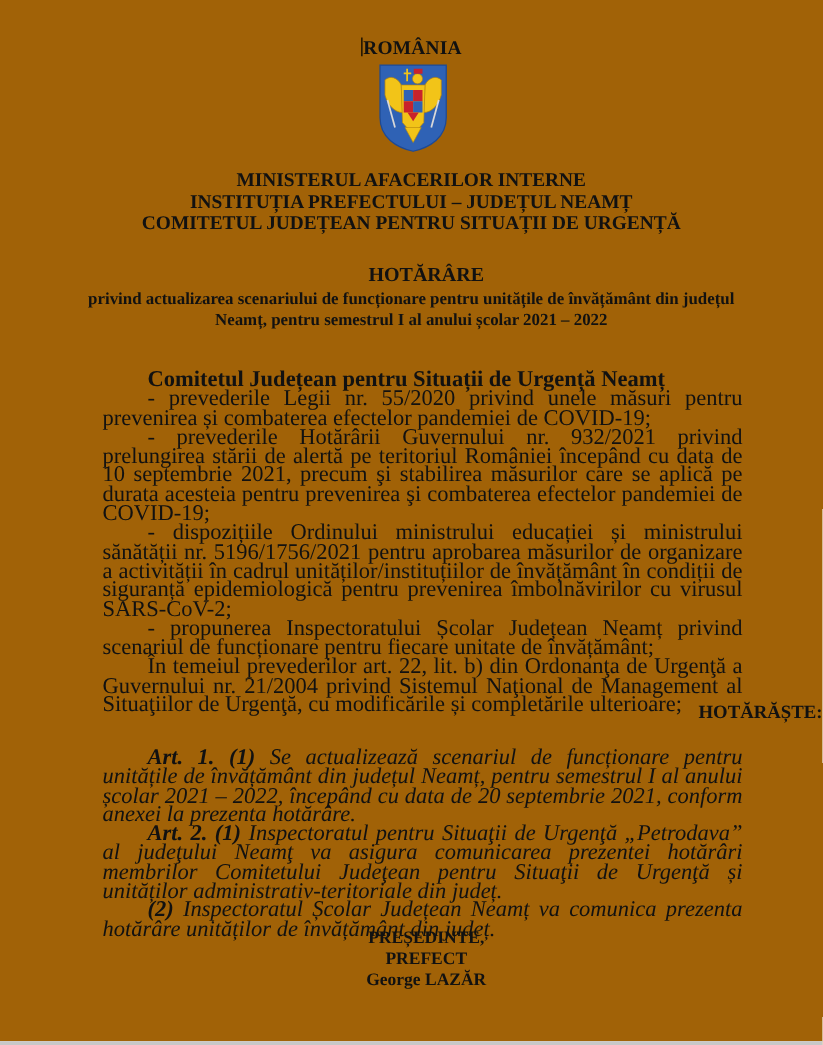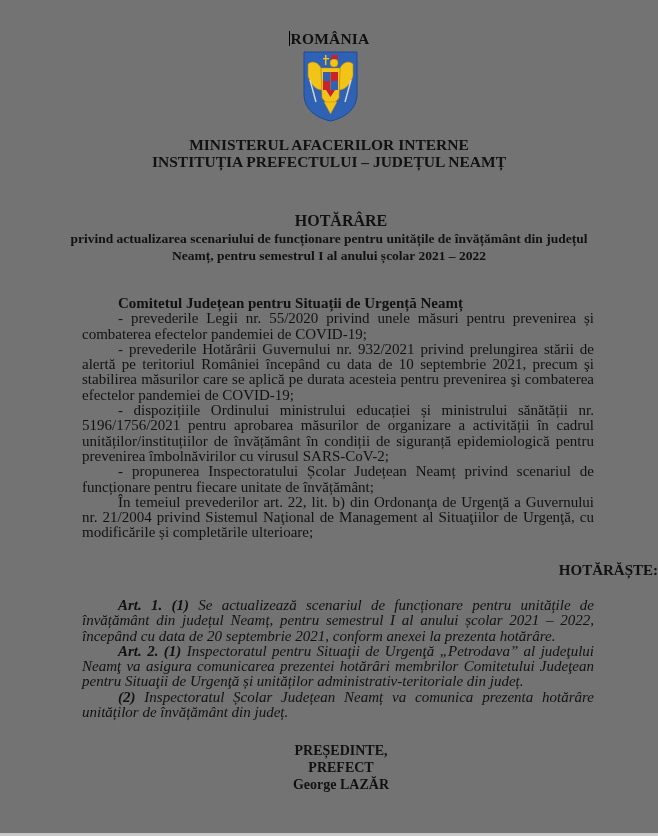--- a/index.html
+++ b/index.html
@@ -1,21 +1,21 @@
 <!DOCTYPE html>
 <html><head>
 <meta charset="utf-8">
 <style>
   html, body { margin: 0; padding: 0; background: #ffffff; }
   body {
     width: 658px; height: 836px; position: relative; overflow: hidden;
     font-family: "Liberation Serif", "DejaVu Serif", serif;
     color: #111111;
   }
-  .page { position: absolute; left: 0; top: 0; width: 658px; height: 833px; background: #737373; }
+  .page { position: absolute; left: 0; top: 0; width: 658px; height: 833px; background: #a16207; }
   .bottom-rule { position: absolute; left: 0; top: 833px; width: 658px; height: 3px; background: #c8c8c8; }
 
   .country {
     position: absolute; top: 30px; left: 0; width: 658px; text-align: center;
     font-weight: bold; font-size: 15.5px; letter-spacing: 0.2px;
   }
   .caret { display: inline-block; width: 1px; height: 15px; background: #000; vertical-align: -2px; margin-right: 1px; }
 
   .coat { position: absolute; left: 302px; top: 50px; width: 57px; height: 72px; }
 
@@ -27,21 +27,21 @@
     position: absolute; top: 212px; left: 12px; width: 658px; text-align: center;
     font-weight: bold; font-size: 16px;
   }
   .decision-subtitle {
     position: absolute; top: 230px; left: 70px; width: 518px; text-align: center;
     font-weight: bold; font-size: 13.5px; line-height: 17px;
   }
 
   .body-block {
     position: absolute; left: 82px; width: 512px;
-    font-size: 15px; line-height: 15.3px; text-align: justify;
+    font-size: 18px; line-height: 15.3px; text-align: justify;
   }
   .body-block p { margin: 0; }
   .ind { text-indent: 36px; }
   .b { font-weight: bold; }
 
   .hotaraste {
     position: absolute; top: 562px; left: 0; width: 658px; text-align: right;
     font-weight: bold; font-size: 15px;
   }
 
@@ -81,20 +81,21 @@
 
     <line x1="8" y1="30" x2="14" y2="52" stroke="#d8d8d8" stroke-width="1.4"></line>
     <line x1="49" y1="30" x2="43" y2="52" stroke="#d8d8d8" stroke-width="1.4"></line>
 
     <path d="M22 52 L28.5 64 L35 52 Z" fill="#f2c418" stroke="#b8860b" stroke-width="0.5"></path>
   </svg>
 
   <div class="header-lines">
     <div>MINISTERUL AFACERILOR INTERNE</div>
     <div>INSTITUȚIA PREFECTULUI – JUDEȚUL NEAMȚ</div>
+    <div>COMITETUL JUDEȚEAN PENTRU SITUAȚII DE URGENȚĂ</div>
   </div>
 
   <div class="decision-title">HOTĂRÂRE</div>
   <div class="decision-subtitle">privind actualizarea scenariului de funcționare pentru unitățile de învățământ din județul Neamț, pentru semestrul I al anului școlar 2021 – 2022</div>
 
   <div class="body-block" style="top:296px;">
     <p class="ind b">Comitetul Județean pentru Situații de Urgență Neamț</p>
     <p class="ind">- prevederile Legii nr. 55/2020 privind unele măsuri pentru prevenirea și combaterea efectelor pandemiei de COVID-19;</p>
     <p class="ind">- prevederile Hotărârii Guvernului nr. 932/2021 privind prelungirea stării de alertă pe teritoriul României începând cu data de 10 septembrie 2021, precum şi stabilirea măsurilor care se aplică pe durata acesteia pentru prevenirea şi combaterea efectelor pandemiei de COVID-19;</p>
     <p class="ind">- dispozițiile Ordinului ministrului educației și ministrului sănătății nr. 5196/1756/2021 pentru aprobarea măsurilor de organizare a activității în cadrul unităților/instituțiilor de învățământ în condiții de siguranță epidemiologică pentru prevenirea îmbolnăvirilor cu virusul SARS-CoV-2;</p>

